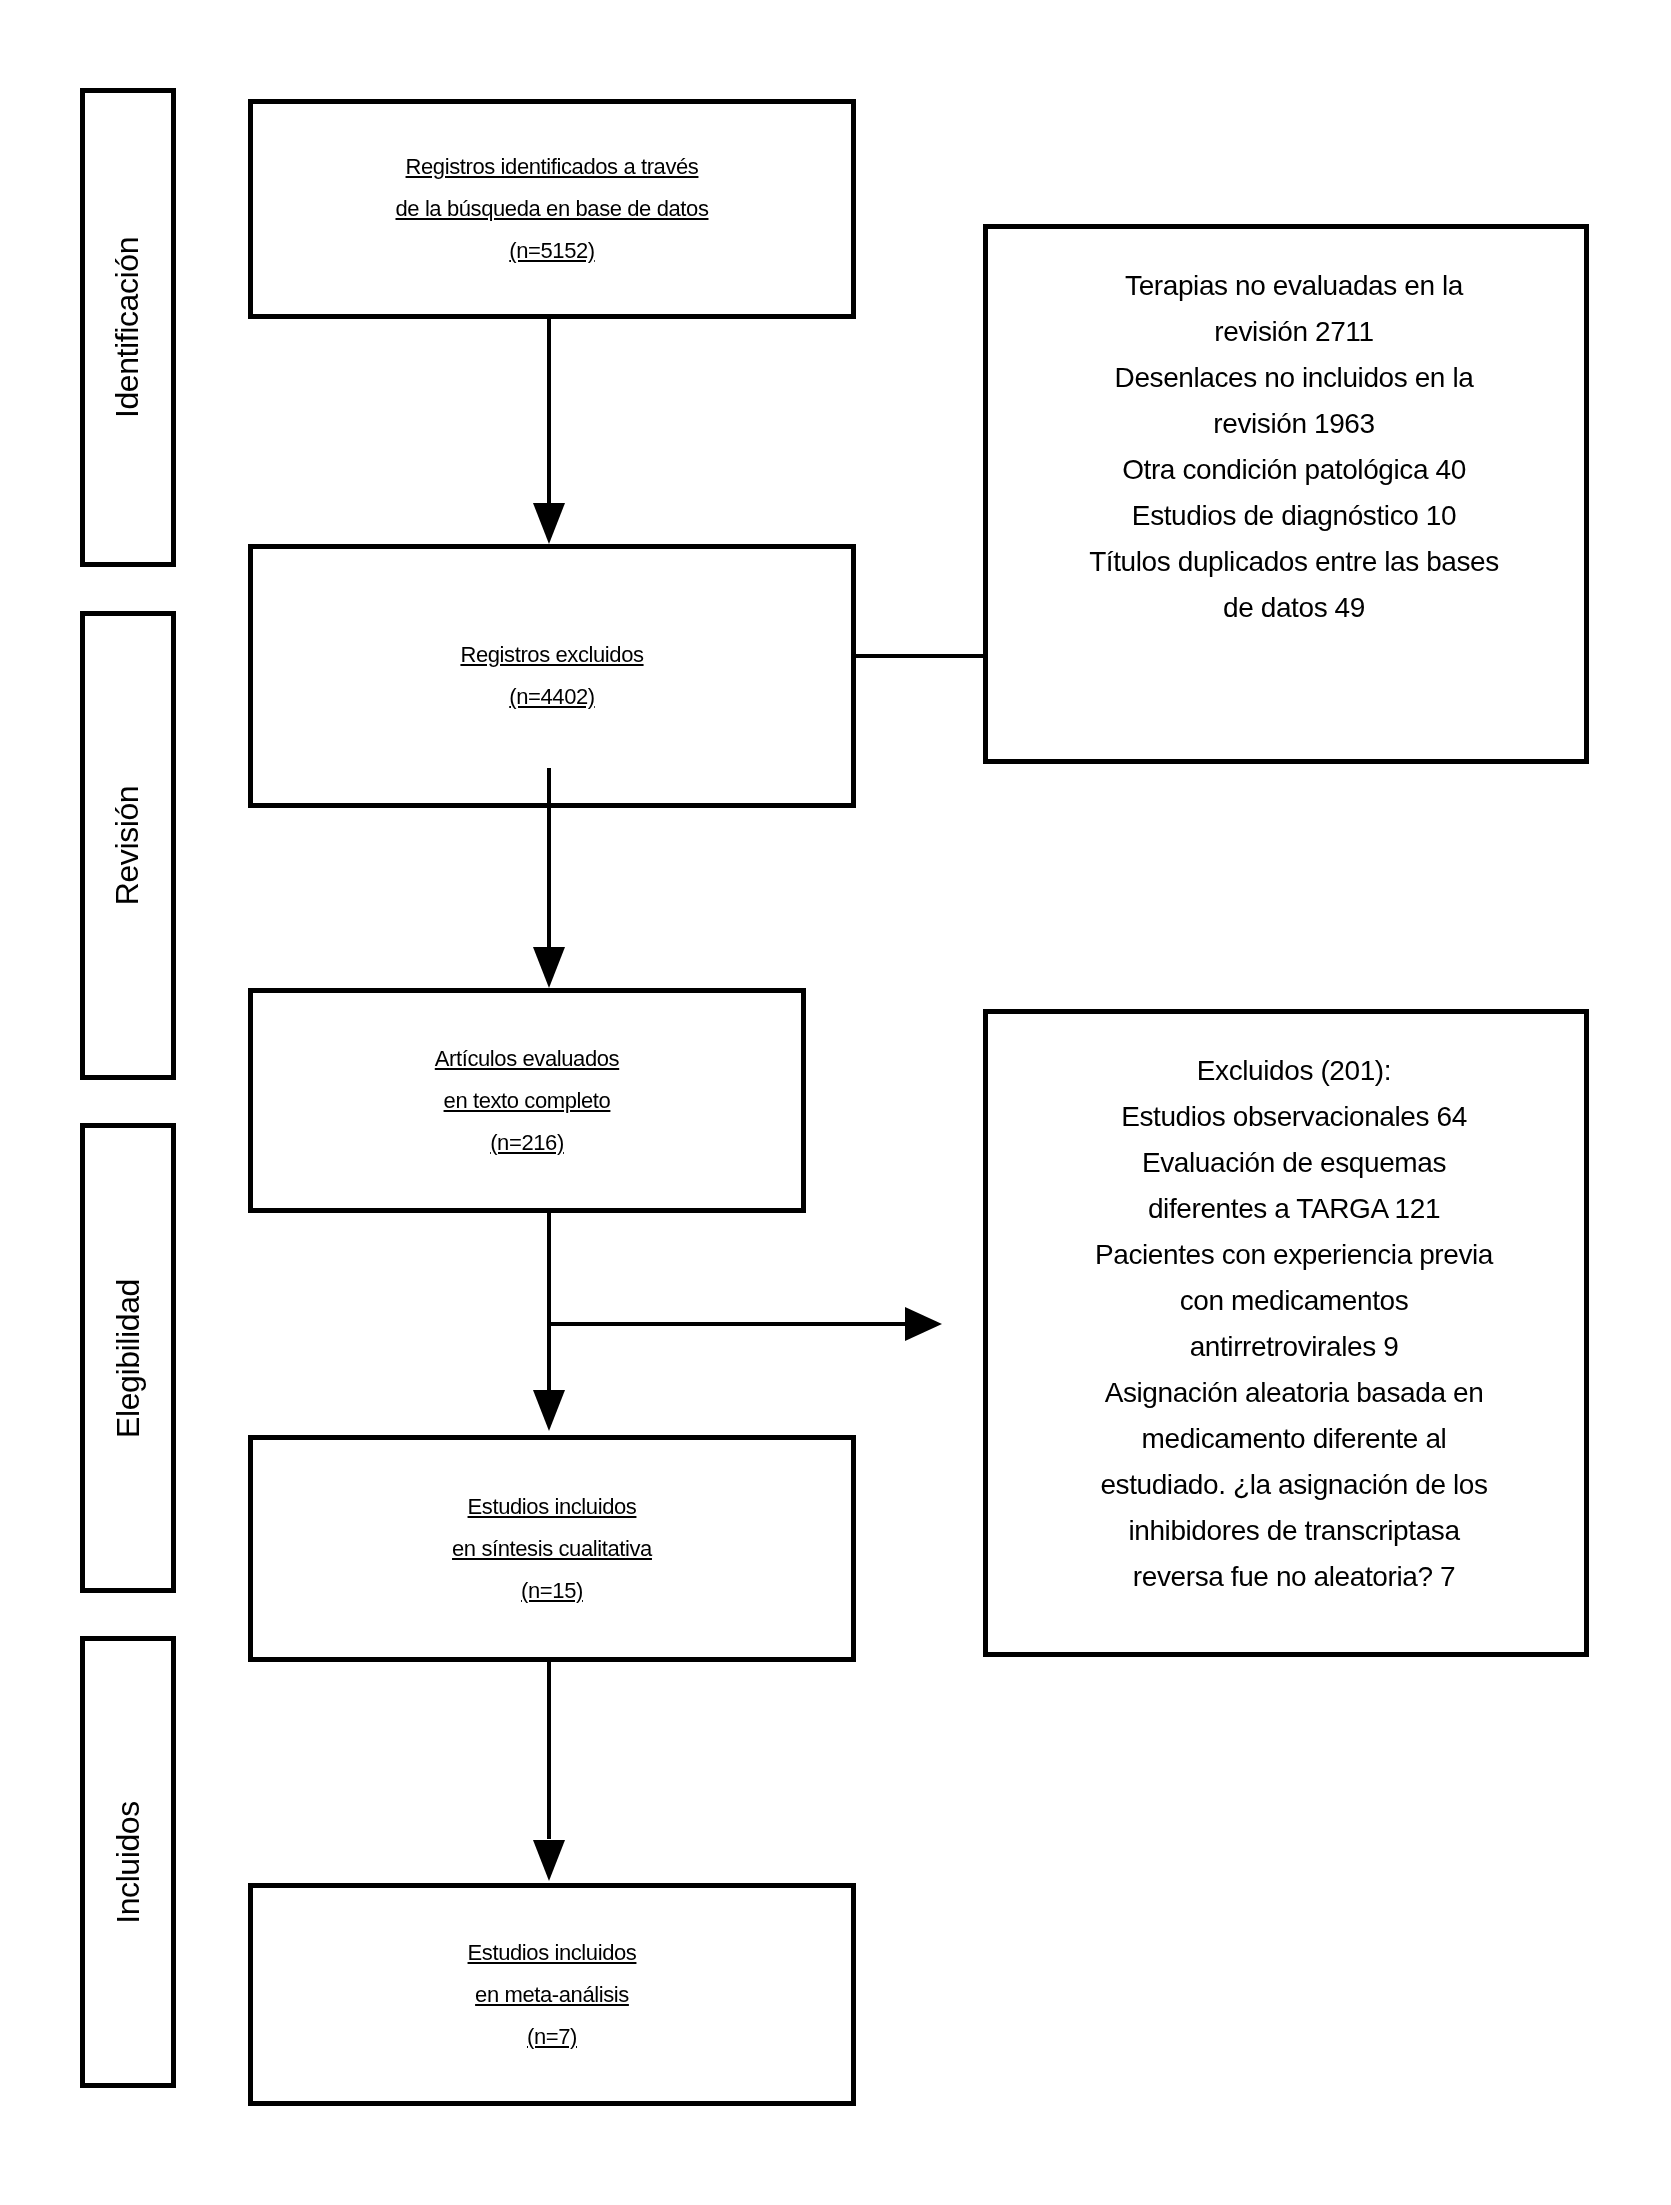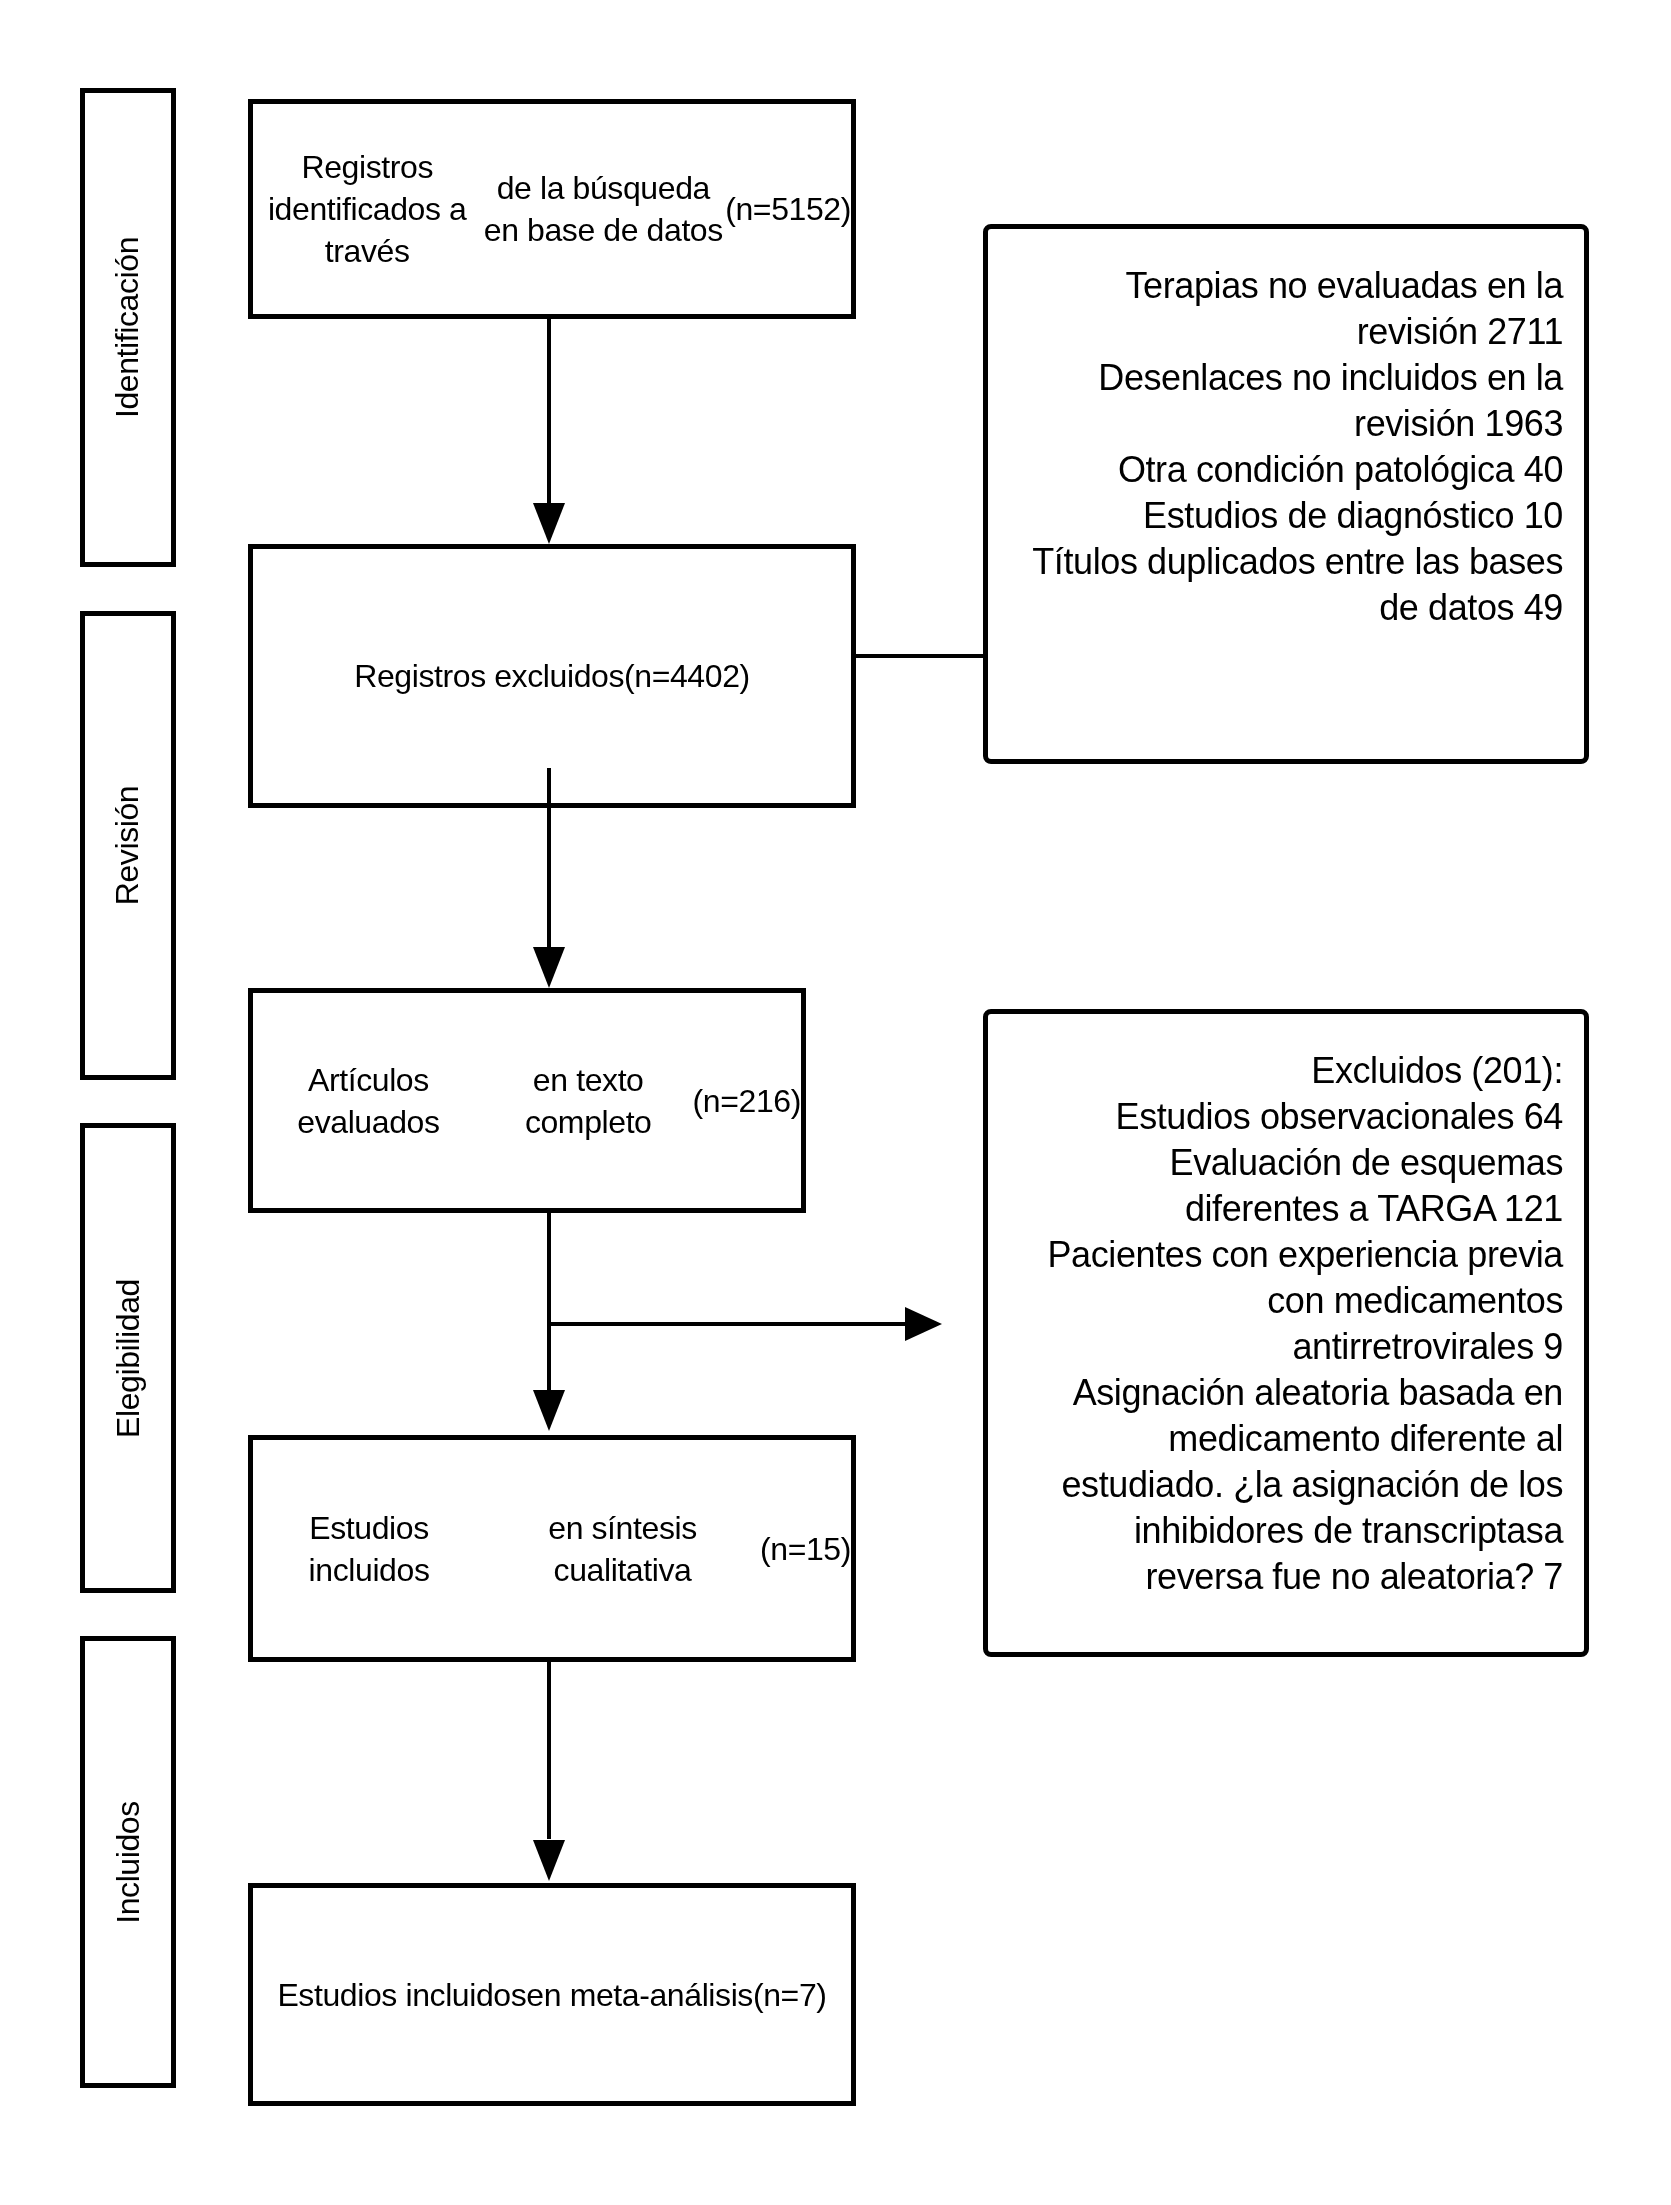--- a/index.html
+++ b/index.html
@@ -13,32 +13,32 @@
     letter-spacing: -0.4px;
   }
   .box {
     position: absolute;
     border: 5px solid #000000;
     background: #ffffff;
     box-sizing: border-box;
   }
   .flow-box {
     display: flex;
-    flex-direction: row;
+    flex-direction: column;
     justify-content: center;
     align-items: center;
     text-align: center;
-    font-size: 32px;
+    font-size: 22px;
     line-height: 42px;
+    text-decoration: underline;
   }
   .side-box {
-    font-size: 36px;
+    font-size: 28px;
     line-height: 46px;
-    text-align: right;
-    border-radius: 8px;
+    text-align: center;
   }
   .side-inner { padding: 34px 21px 0 37px; }
   .stage-box {
     display: flex;
     justify-content: center;
     align-items: center;
   }
   .vtext {
     transform: rotate(-90deg);
     white-space: nowrap;

